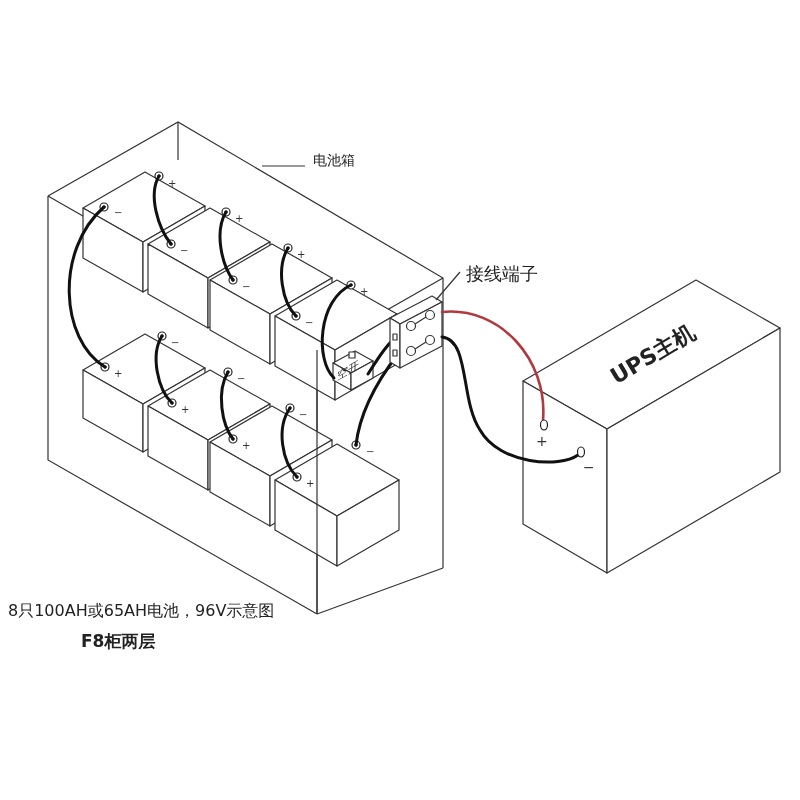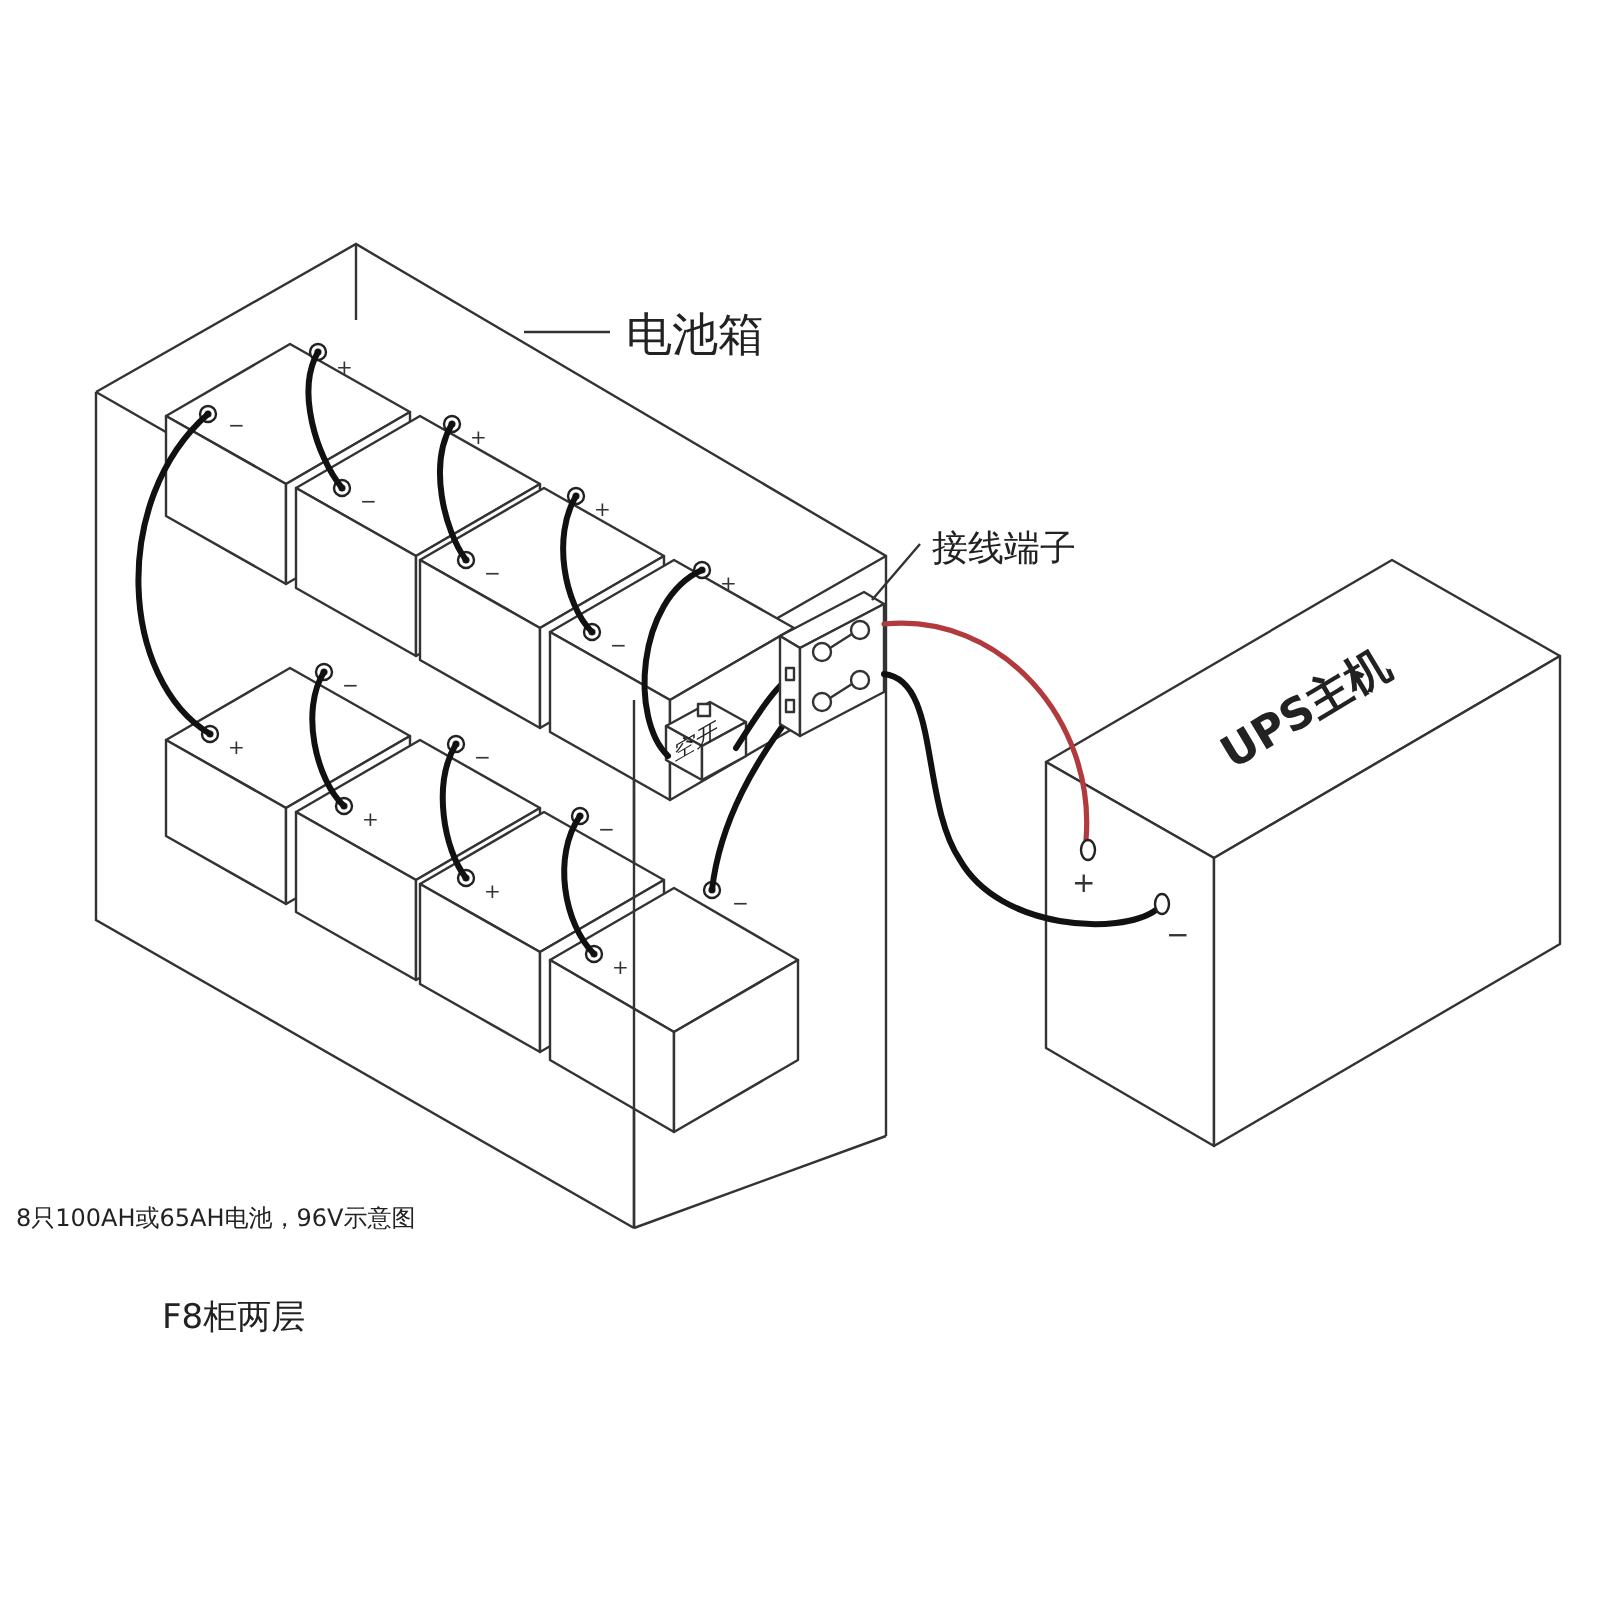--- a/index.html
+++ b/index.html
@@ -7,24 +7,24 @@
          font-family: "DejaVu Sans", sans-serif; }
   svg { position: absolute; left: 0; top: 0; }
   .edge { fill: #ffffff; stroke: #333333; stroke-width: 1.2; stroke-linejoin: round; }
   .line { fill: none; stroke: #333333; stroke-width: 1.2; }
   .cable { fill: none; stroke: #111111; stroke-width: 3; stroke-linecap: round; }
   .cable-red { fill: none; stroke: #b03a3e; stroke-width: 2.6; stroke-linecap: round; }
   .term-outer { fill: #ffffff; stroke: #222222; stroke-width: 1.2; }
   .term-inner { fill: #333333; }
   .pol { font-family: "DejaVu Sans", sans-serif; font-size: 10px; fill: #333333; }
   .label { position: absolute; color: #222222; font-family: "DejaVu Sans", sans-serif; white-space: nowrap; }
-  #label-box { left: 313px; top: 152px; font-size: 23px; }
+  #label-box { left: 313px; top: 152px; font-size: 14px; }
   #label-term { left: 466px; top: 262px; font-size: 18px; }
-  #caption-1 { left: 8px; top: 601px; font-size: 12px; }
-  #caption-2 { left: 81px; top: 647px; font-size: 17px; }
+  #caption-1 { left: 8px; top: 601px; font-size: 16px; }
+  #caption-2 { left: 81px; top: 630px; font-size: 17px; font-weight: bold; }
   #ups-label { left: 605px; top: 366px; font-size: 22px; font-weight: bold;
                transform: rotate(-31deg); transform-origin: left top; }
   #breaker-label { left: 337px; top: 363px; font-size: 11px; transform: skewY(-30deg); }
 </style>
 </head>
 <body>
 
 <svg width="800" height="800" viewBox="0 0 800 800">
 
   <g>

